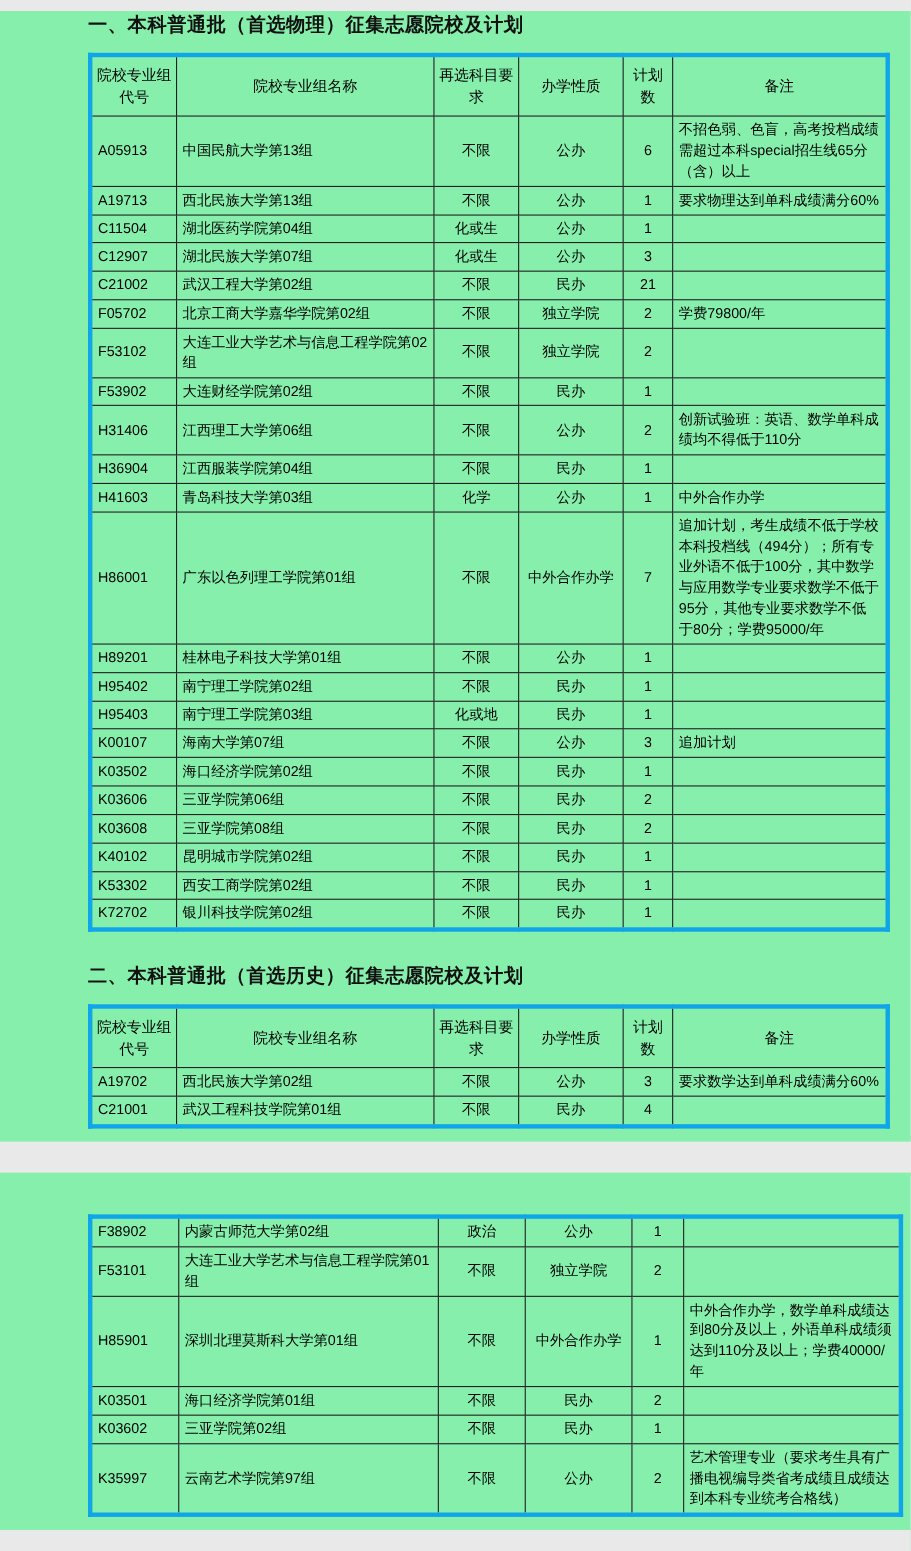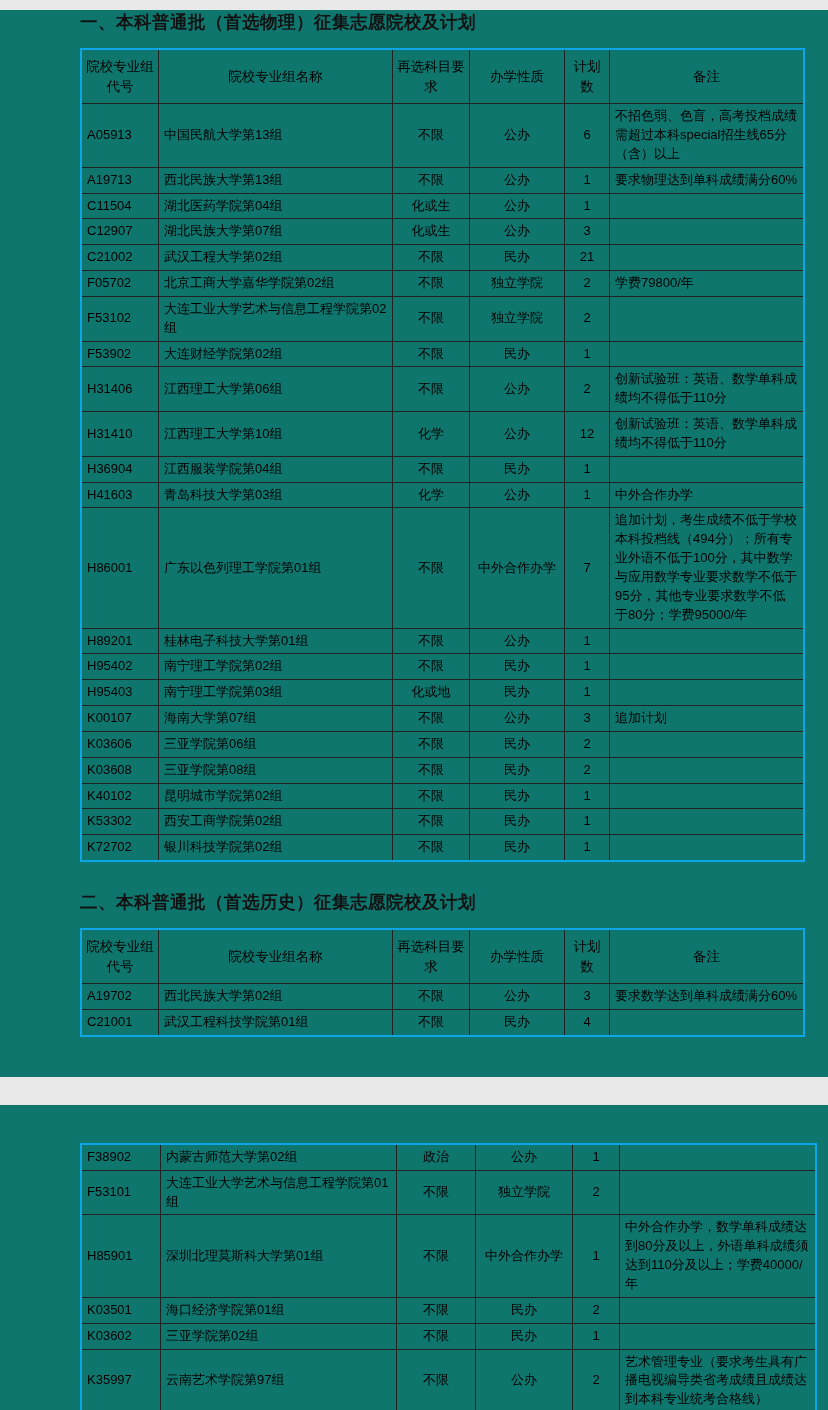--- a/index.html
+++ b/index.html
@@ -7,42 +7,42 @@
     padding: 0;
     background: #e9e9e9;
     font-family: "Liberation Sans", "DejaVu Sans", sans-serif;
   }
   .page-wrap {
     width: 828px;
     margin: 0 auto;
     background: #e9e9e9;
   }
   .page {
-    background: #0f766e;
+    background: #86efac;
     width: 828px;
     box-sizing: border-box;
-    padding: 0 0 40px 0;
+    padding: 0 0 12px 0;
   }
   .page.first { padding-top: 0; }
   .gap { height: 28px; background: #e9e9e9; }
 
   .section-title {
     font-size: 17.5px;
     font-weight: bold;
     color: #111;
     margin: 10px 0 14px 80px;
     letter-spacing: 0.5px;
   }
   .tbl-holder { padding: 0 80px 0 80px; }
 
   table.plan {
     border-collapse: collapse;
     width: 668px;
     table-layout: fixed;
-    border: 2px solid #0ea5e9;
+    border: 4px solid #0ea5e9;
   }
   table.plan td, table.plan th {
     border: 1px solid #222;
     font-size: 13px;
     color: #000;
     padding: 3px 5px;
     vertical-align: middle;
     line-height: 1.45;
     font-weight: normal;
   }
@@ -150,28 +150,20 @@
             </tr>
             <tr>
               <td class="c-code">H31406</td>
               <td class="c-name">江西理工大学第06组</td>
               <td class="c-sub">不限</td>
               <td class="c-type">公办</td>
               <td class="c-num">2</td>
               <td class="c-note">创新试验班：英语、数学单科成绩均不得低于110分</td>
             </tr>
             <tr>
-              <td class="c-code">H31410</td>
-              <td class="c-name">江西理工大学第10组</td>
-              <td class="c-sub">化学</td>
-              <td class="c-type">公办</td>
-              <td class="c-num">12</td>
-              <td class="c-note">创新试验班：英语、数学单科成绩均不得低于110分</td>
-            </tr>
-            <tr>
               <td class="c-code">H36904</td>
               <td class="c-name">江西服装学院第04组</td>
               <td class="c-sub">不限</td>
               <td class="c-type">民办</td>
               <td class="c-num">1</td>
               <td class="c-note"></td>
             </tr>
             <tr>
               <td class="c-code">H41603</td>
               <td class="c-name">青岛科技大学第03组</td>
@@ -212,20 +204,28 @@
               <td class="c-num">1</td>
               <td class="c-note"></td>
             </tr>
             <tr>
               <td class="c-code">K00107</td>
               <td class="c-name">海南大学第07组</td>
               <td class="c-sub">不限</td>
               <td class="c-type">公办</td>
               <td class="c-num">3</td>
               <td class="c-note">追加计划</td>
+            </tr>
+            <tr>
+              <td class="c-code">K03502</td>
+              <td class="c-name">海口经济学院第02组</td>
+              <td class="c-sub">不限</td>
+              <td class="c-type">民办</td>
+              <td class="c-num">1</td>
+              <td class="c-note"></td>
             </tr>
             <tr>
               <td class="c-code">K03606</td>
               <td class="c-name">三亚学院第06组</td>
               <td class="c-sub">不限</td>
               <td class="c-type">民办</td>
               <td class="c-num">2</td>
               <td class="c-note"></td>
             </tr>
             <tr>

